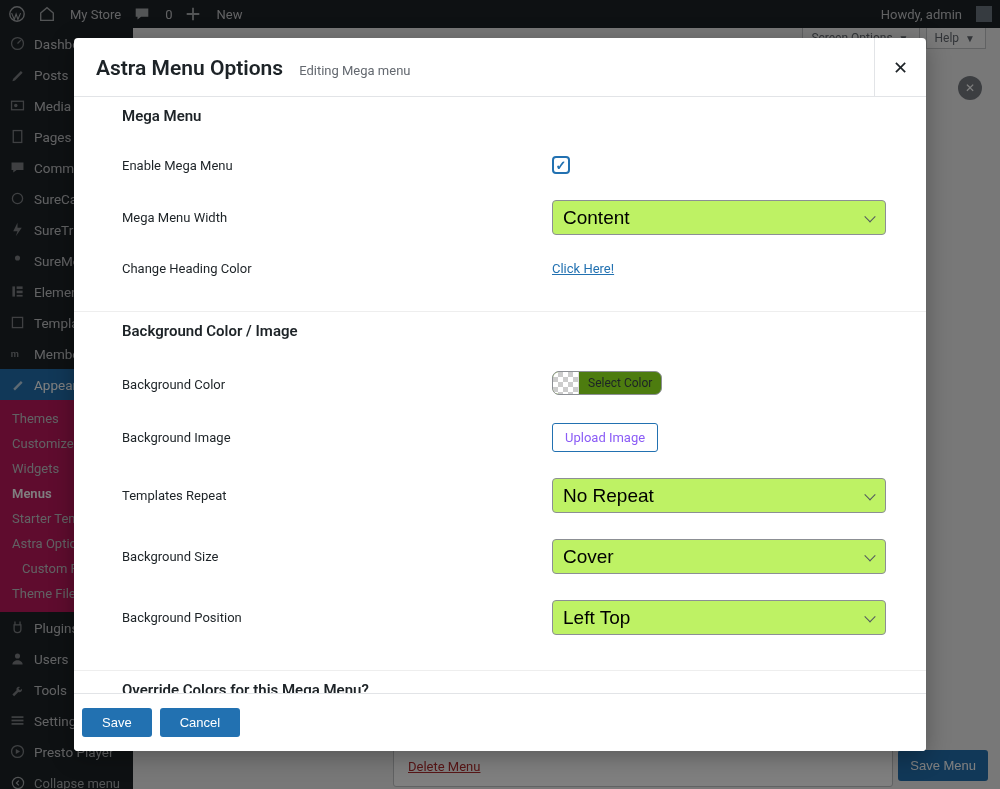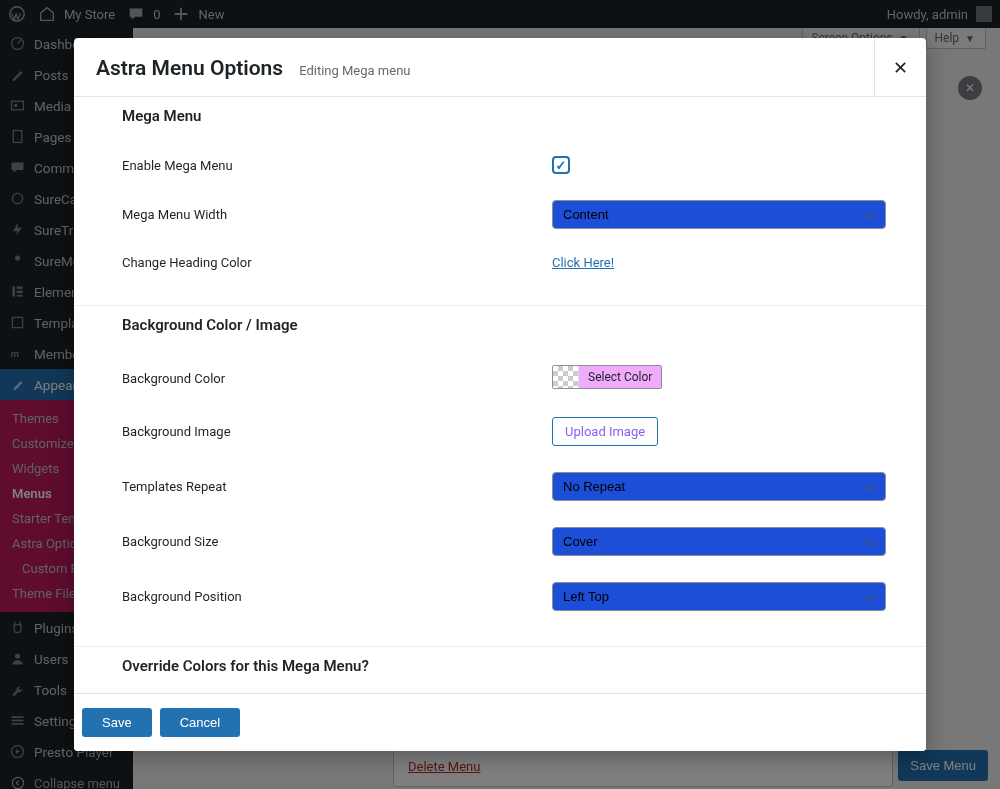--- a/index.html
+++ b/index.html
@@ -19,21 +19,21 @@
     height: 28px;
     background: #1d2327;
     color: #c3c4c7;
     display: flex;
     align-items: center;
     padding: 0 8px;
     font-size: 13px;
     justify-content: space-between;
   }
   .adminbar-left, .adminbar-right { display: flex; align-items: center; gap: 12px; }
-  .adminbar .ab-item { display: flex; align-items: center; gap: 8px; color: #c3c4c7; }
+  .adminbar .ab-item { display: flex; align-items: center; gap: 14px; color: #c3c4c7; }
   .adminbar .icon { width: 18px; height: 18px; display: inline-block; }
   .avatar-sq { width: 16px; height: 16px; background: #6c7781; display: inline-block; }
 
   
   .sidebar {
     position: absolute;
     left: 0; top: 28px; bottom: 0;
     width: 133px;
     background: #1d2327;
     color: #c3c4c7;
@@ -176,41 +176,41 @@
   }
   .checkbox.checked::after {
     content: "✓"; font-size: 13px; color: #2271b1; font-weight: 700;
   }
 
   select.form-select {
     width: 334px;
     padding: 6px 10px;
     border: 1px solid #8c8f94;
     border-radius: 4px;
-    font-size: 13px;
-    background: #1d4ed8;
+    font-size: 19px;
+    background: #bef264;
     appearance: none;
     -webkit-appearance: none;
     background-image: none;
   }
   .select-wrap { position: relative; display: inline-block; }
   .select-wrap::after {
     content: ""; position: absolute; right: 12px; top: 50%;
     width: 7px; height: 7px;
     border-right: 1.4px solid #50575e; border-bottom: 1.4px solid #50575e;
     transform: translateY(-65%) rotate(45deg);
     pointer-events: none;
   }
 
   .link-blue { color: #2271b1; text-decoration: underline; font-size: 13px; cursor: pointer; }
 
   .color-picker-btn {
     display: inline-flex; align-items: center;
-    border: 1px solid #8c8f94; border-radius: 2px;
-    overflow: hidden; cursor: pointer; background: #f0abfc;
+    border: 1px solid #8c8f94; border-radius: 7px;
+    overflow: hidden; cursor: pointer; background: #4d7c0f;
   }
   .swatch-check {
     width: 26px; height: 22px;
     background:
       linear-gradient(45deg,#ccc 25%,transparent 25%,transparent 75%,#ccc 75%),
       linear-gradient(45deg,#ccc 25%,#fff 25%,#fff 75%,#ccc 75%);
     background-size: 10px 10px;
     background-position: 0 0, 5px 5px;
     border-right: 1px solid #dcdcde;
   }

